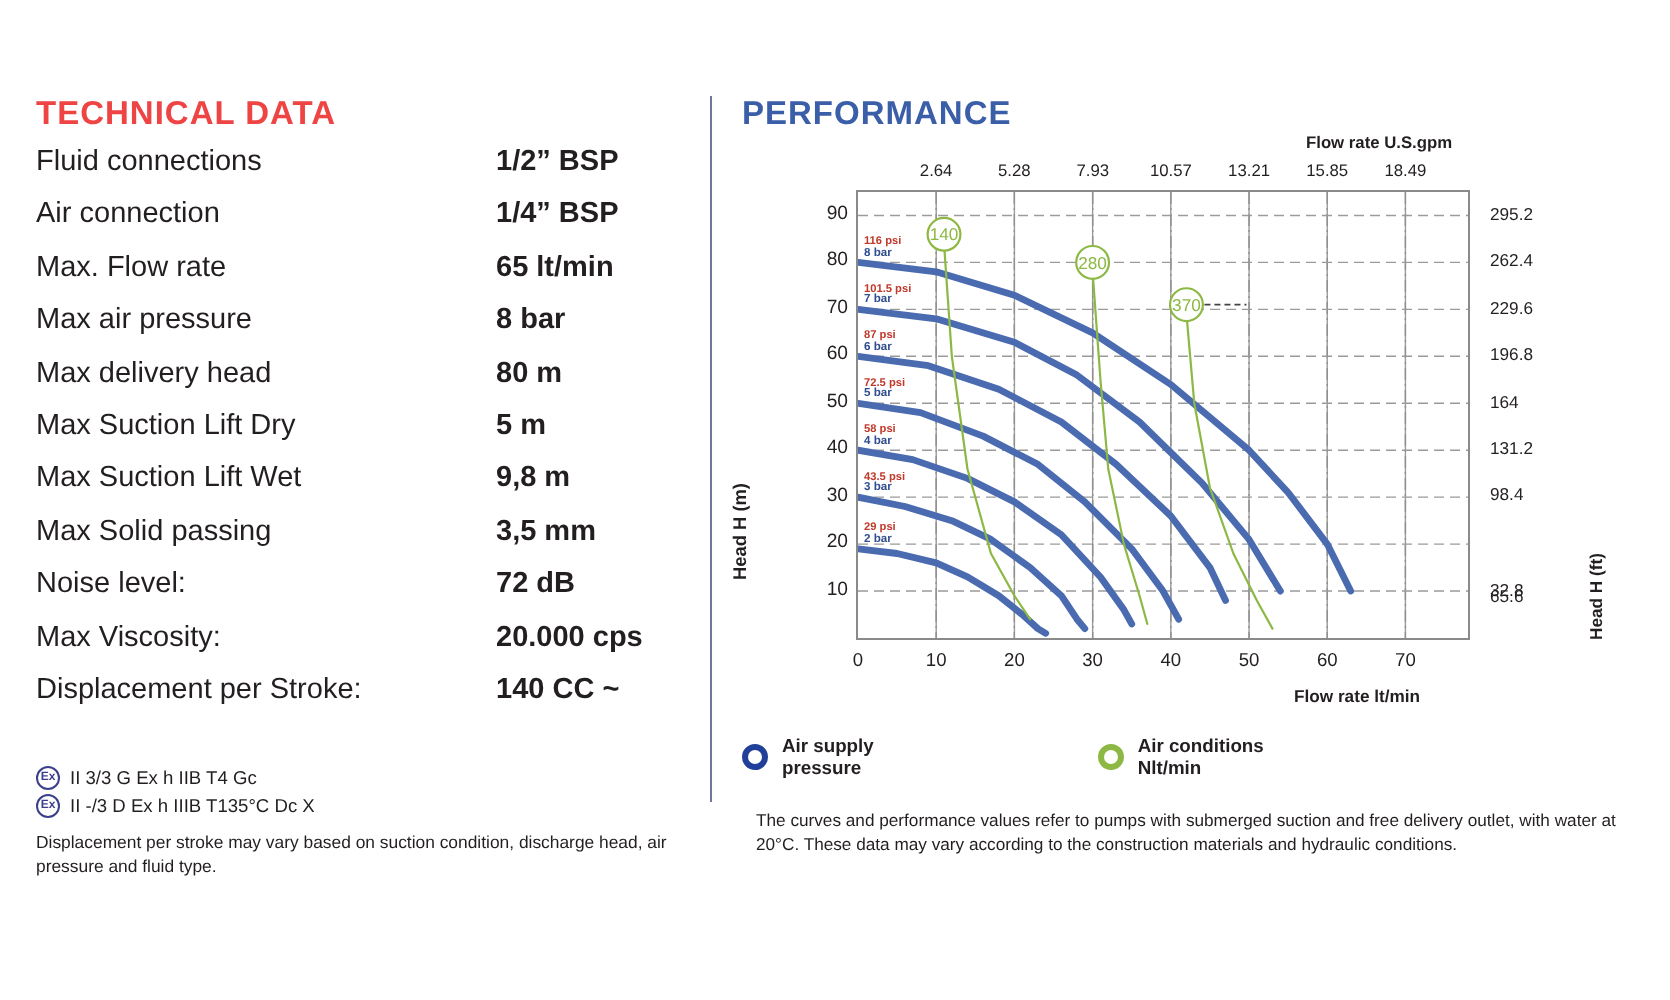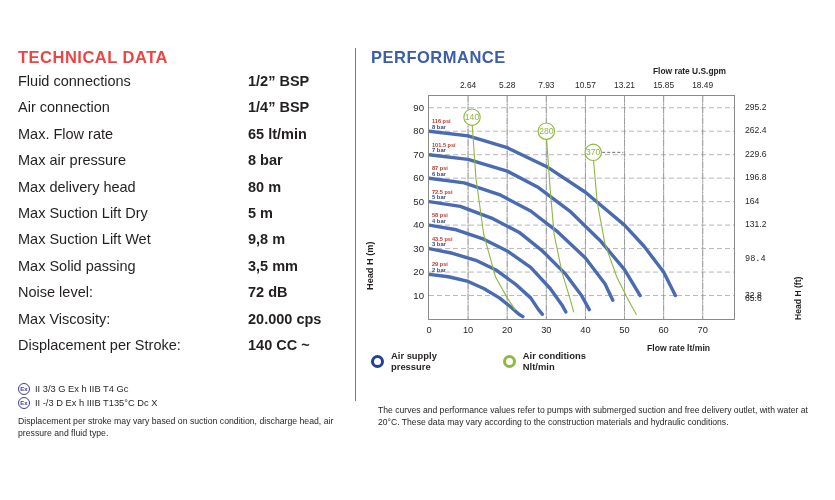--- a/index.html
+++ b/index.html
@@ -110,21 +110,21 @@
   .x-axis-title{
     position:absolute;font-size:8.6px;font-weight:bold;color:#231f20;
     left:276px;top:281px;white-space:nowrap;
   }
 
   .curve-tag{position:absolute;line-height:1.02;white-space:nowrap;}
   .tag-psi{font-size:5.6px;font-weight:bold;color:#c0392b;display:block;}
   .tag-bar{font-size:5.8px;font-weight:bold;color:#2f4d8f;display:block;}
 
   
-  .legend{position:absolute;left:371px;top:350px;display:flex;gap:66px;}
+  .legend{position:absolute;left:371px;top:367px;display:flex;gap:112px;}
   .legend-item{display:flex;align-items:center;gap:7px;}
   .ring{width:13px;height:13px;border-radius:50%;box-sizing:border-box;flex:0 0 auto;}
   .ring-blue{border:3.4px solid #21409a;}
   .ring-green{border:3.4px solid #8cb843;}
   .legend-text{font-size:9.4px;font-weight:bold;line-height:1.22;color:#231f20;}
 
   .note-right{
     position:absolute;left:378px;top:404px;width:452px;
     font-size:8.6px;line-height:1.42;color:#231f20;
   }
@@ -224,21 +224,21 @@
         <div class="y-left-label" style="top: 129.105px;">40</div>
         <div class="y-left-label" style="top: 105.632px;">50</div>
         <div class="y-left-label" style="top: 82.1579px;">60</div>
         <div class="y-left-label" style="top: 58.6842px;">70</div>
         <div class="y-left-label" style="top: 35.2105px;">80</div>
         <div class="y-left-label" style="top: 11.7368px;">90</div>
       </div>
     <div class="y-right-wrap" id="y-right">
         <div class="y-right-label" style="top: 199.526px;">32.8</div>
         <div class="y-right-label" style="top: 177px; margin-top: 26px;">65.6</div>
-        <div class="y-right-label" style="top: 164px; font-family: Liberation Mono, monospace;">98.4</div>
+        <div class="y-right-label" style="top: 152px;">98.4</div>
         <div class="y-right-label" style="top: 129.105px;">131.2</div>
         <div class="y-right-label" style="top: 105.632px; text-align: right;">164</div>
         <div class="y-right-label" style="top: 82.1579px;">196.8</div>
         <div class="y-right-label" style="top: 58.6842px;">229.6</div>
         <div class="y-right-label" style="top: 35.2105px;">262.4</div>
         <div class="y-right-label" style="top: 11.7368px;">295.2</div>
       </div>
 
     <div class="axis-name-left">Head H (m)</div>
     <div class="axis-name-right">Head H (ft)</div>

